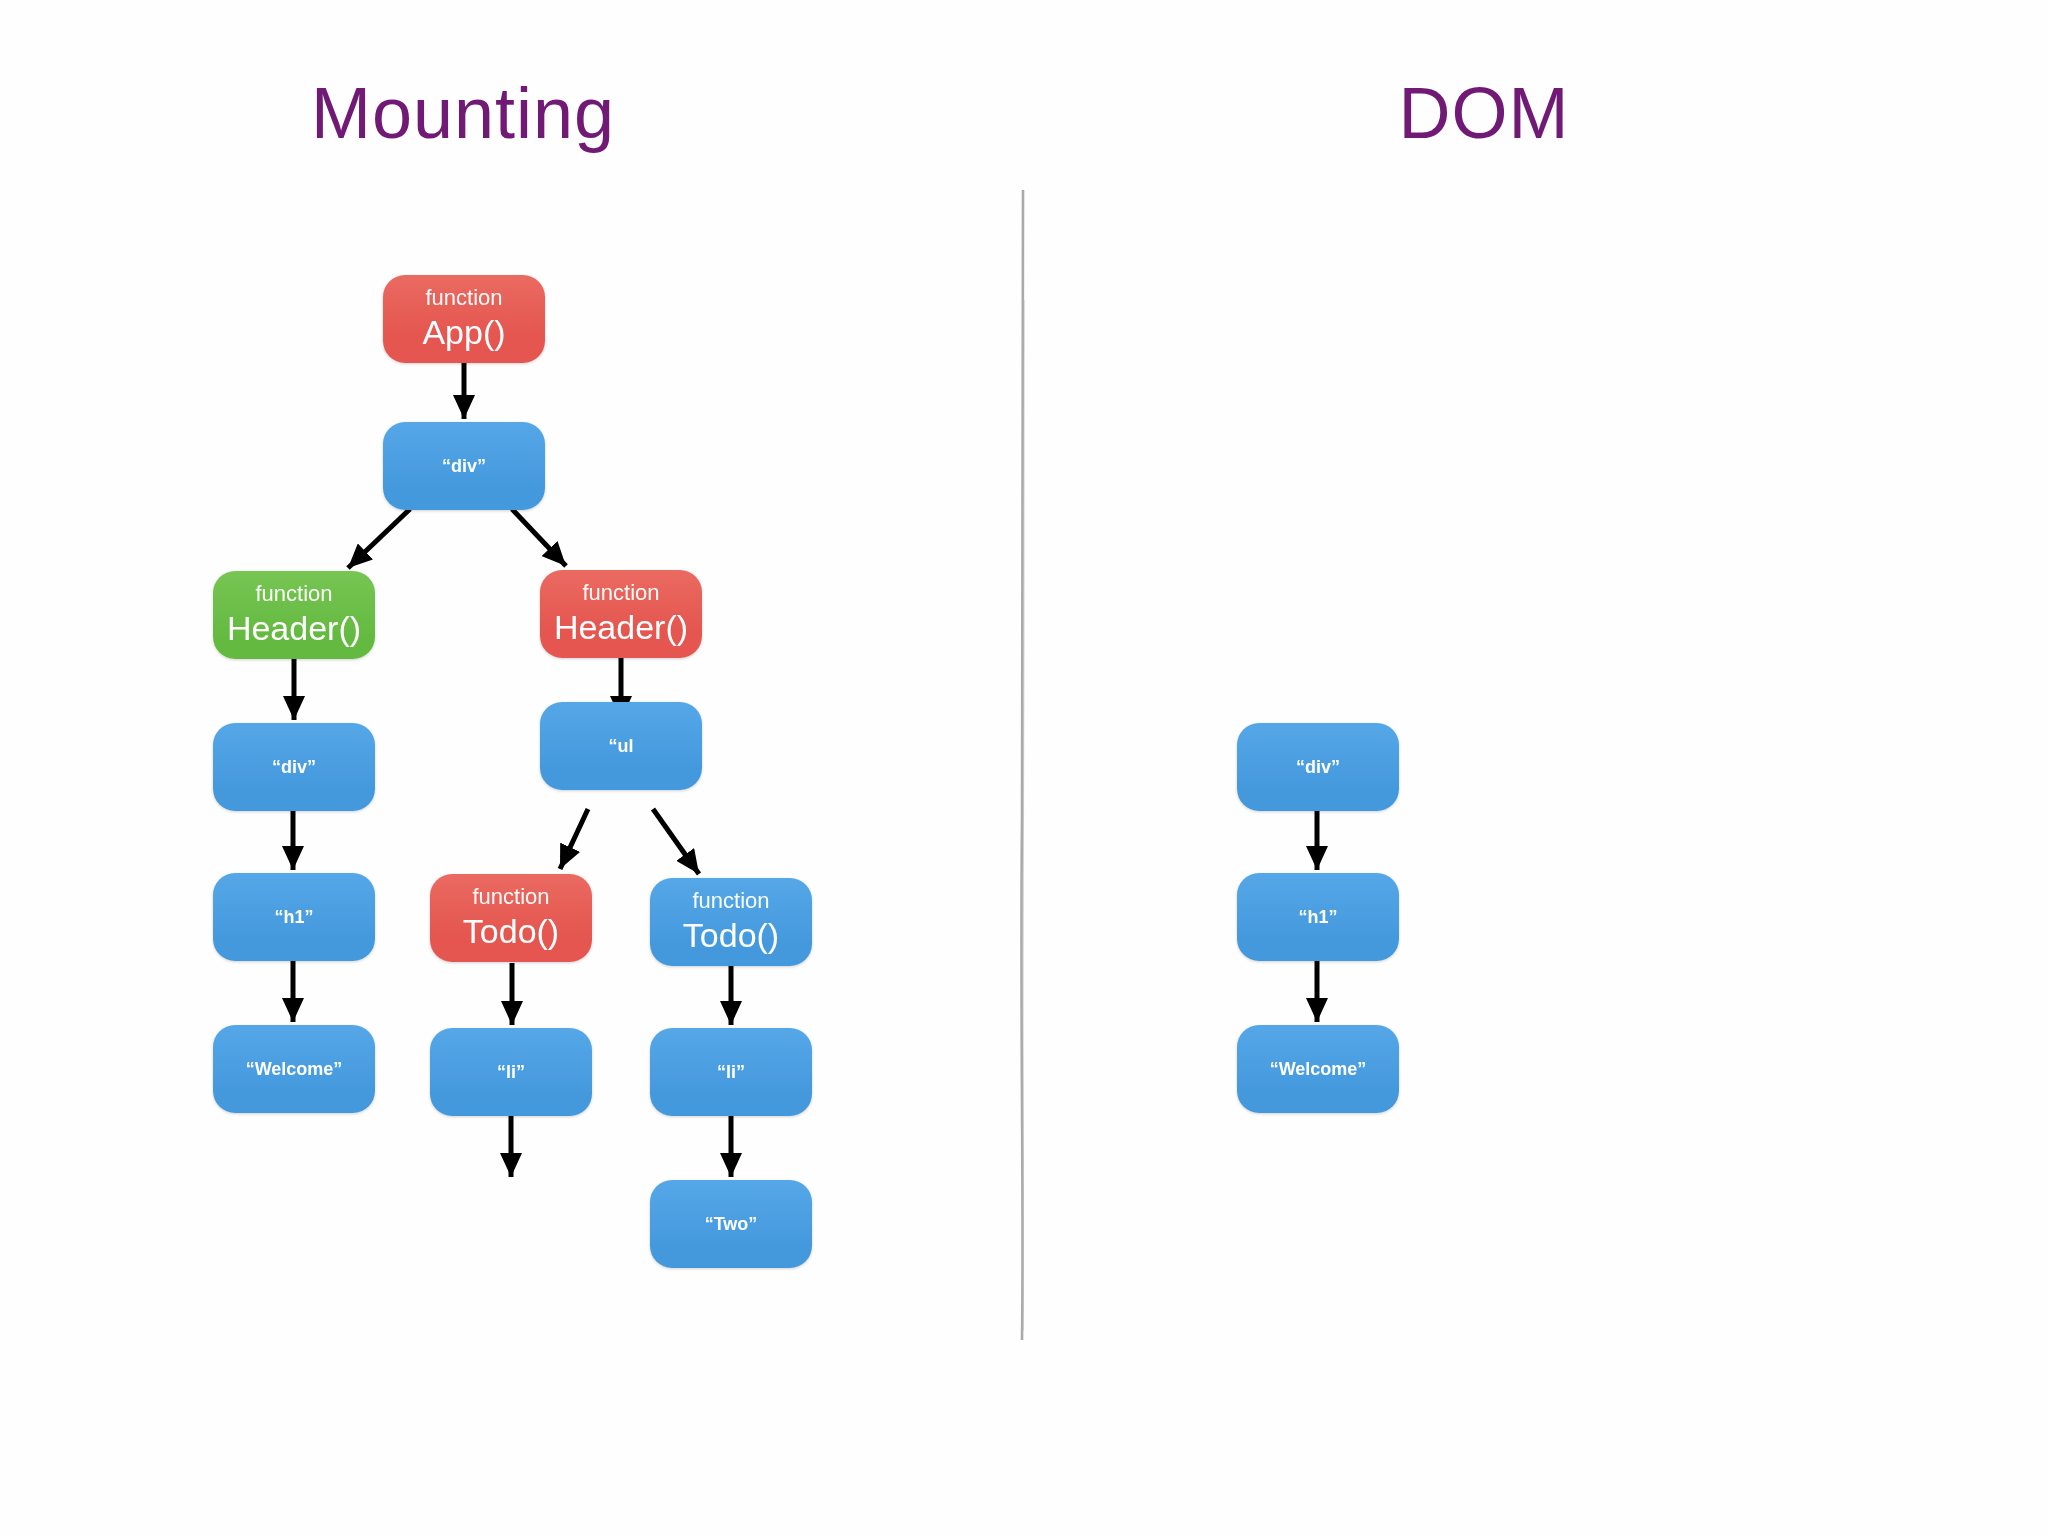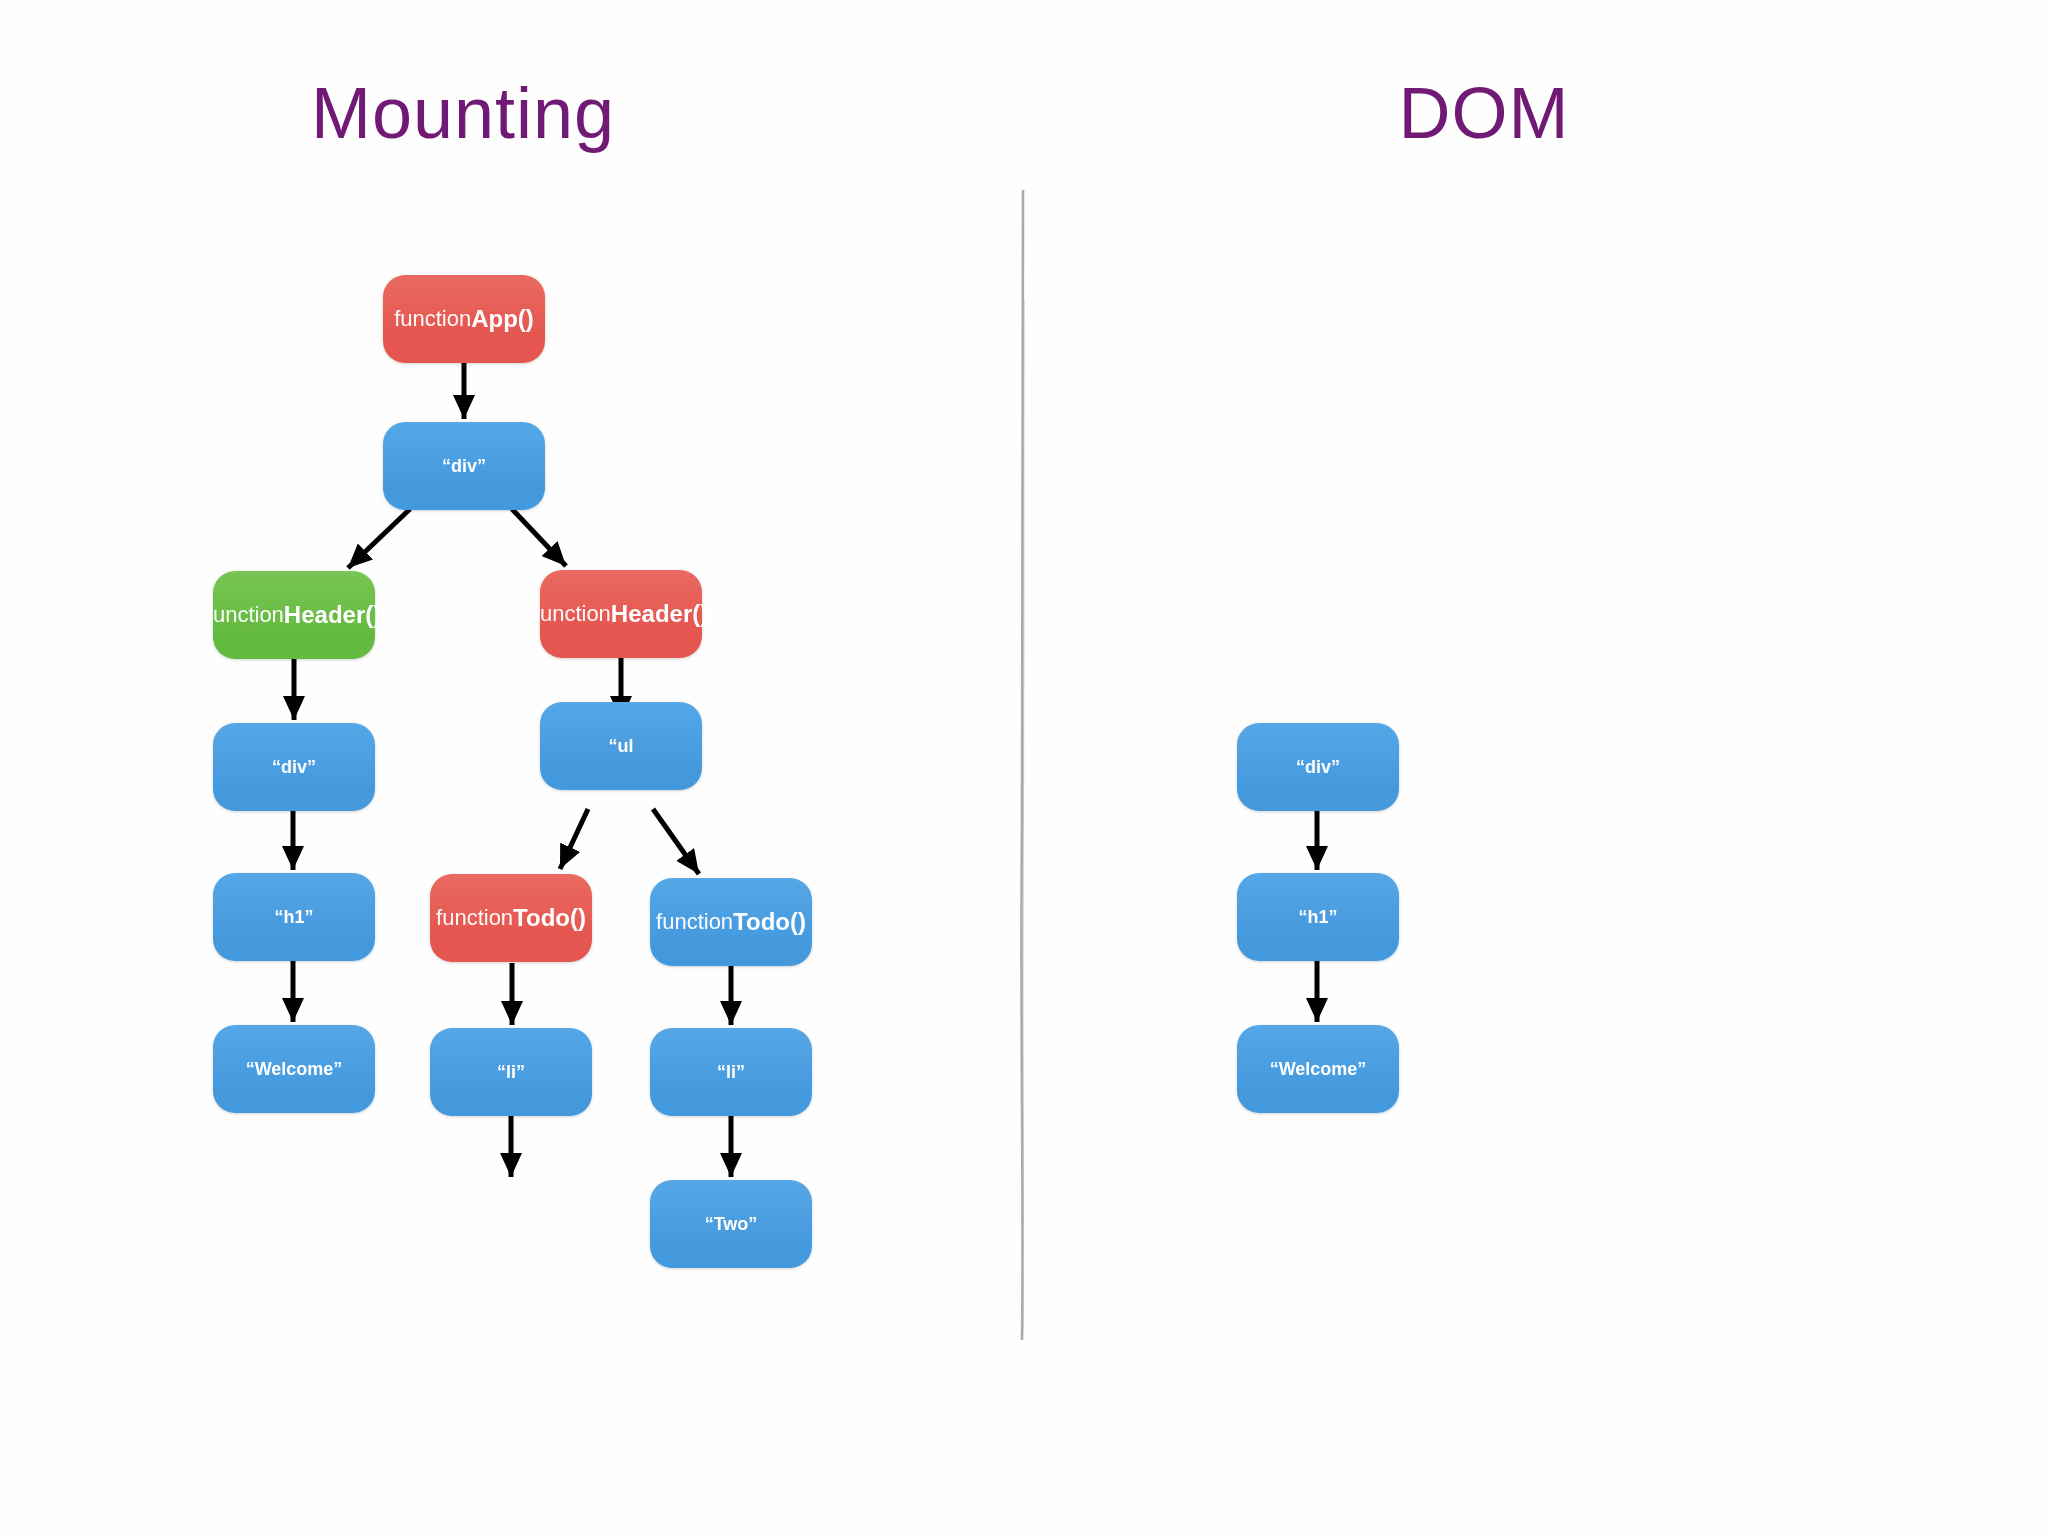--- a/index.html
+++ b/index.html
@@ -16,31 +16,31 @@
     font-size:72px;
     font-weight:400;
     color:#701a75;
     letter-spacing:1px;
     white-space:nowrap;
   }
   .node{
     position:absolute;
     width:162px;height:88px;
     border-radius:22px;
-    display:flex;
+    display:flex;flex-direction:column;
     align-items:center;justify-content:center;
     color:#ffffff;
     box-shadow:0 1px 3px rgba(0,0,0,0.18);
     text-align:center;
   }
   .node.red{background:linear-gradient(180deg,#ea6a61 0%,#e4564f 70%);}
   .node.blue{background:linear-gradient(180deg,#55a7e7 0%,#4499dd 75%);}
   .node.green{background:linear-gradient(180deg,#77c553 0%,#64ba40 75%);}
   .node .fn{font-size:22px;font-weight:400;line-height:1.2;opacity:0.97;}
-  .node .name{font-size:24px;font-weight:700;line-height:1.25;}
+  .node .name{font-size:34px;font-weight:400;line-height:1.25;}
   .node .tag{font-size:18px;font-weight:700;}
   svg.overlay{position:absolute;left:0;top:0;pointer-events:none;}
 </style>
 </head>
 <body>
 
 <div class="stage">
 
   <div class="section-title" style="left:463px;top:72px">Mounting</div>
   <div class="section-title" style="left:1484px;top:72px">DOM</div>

